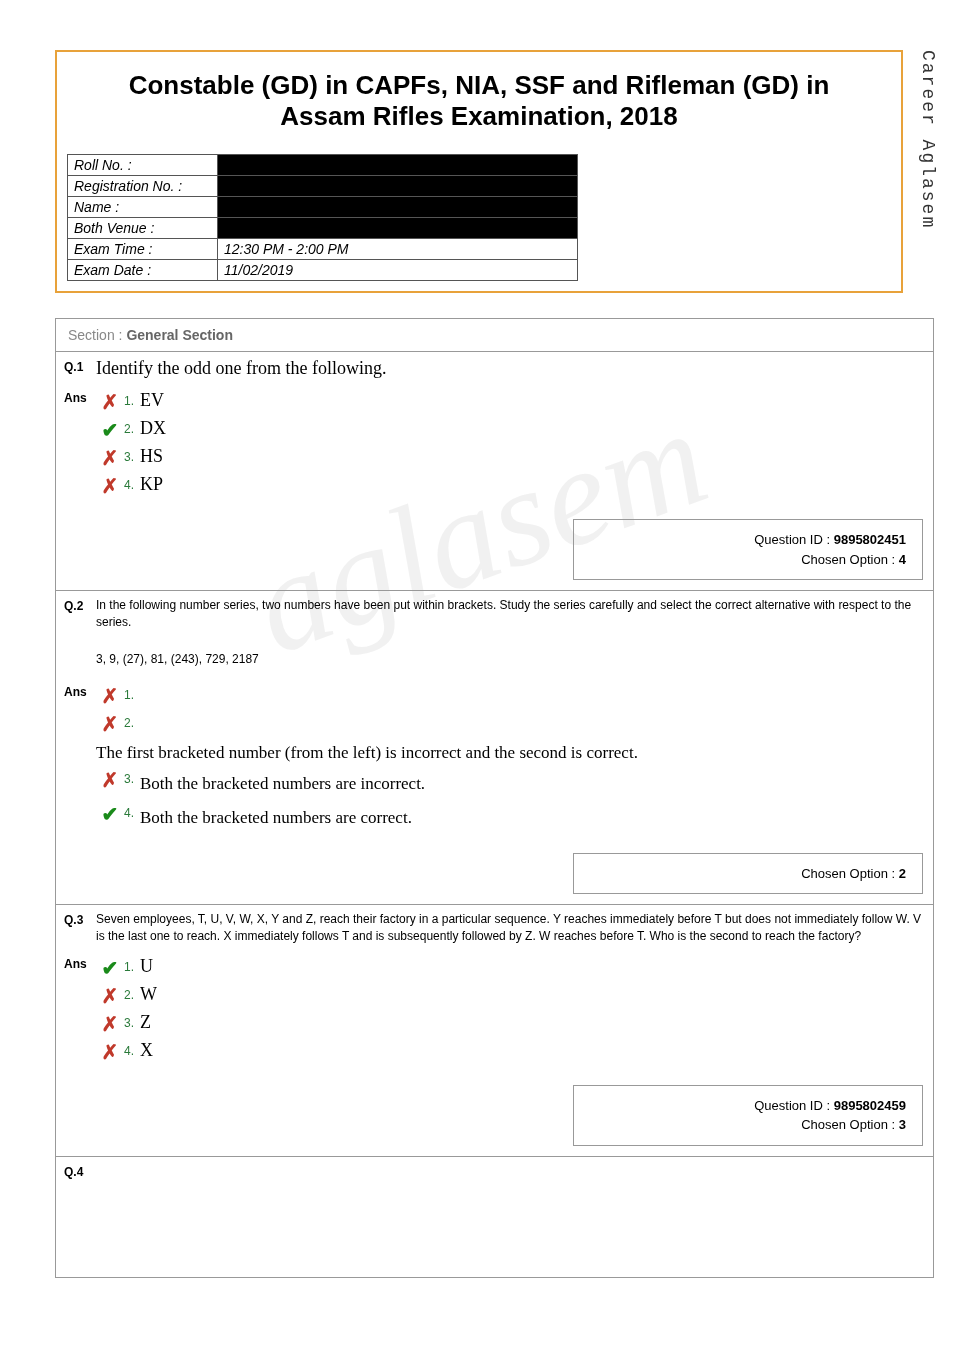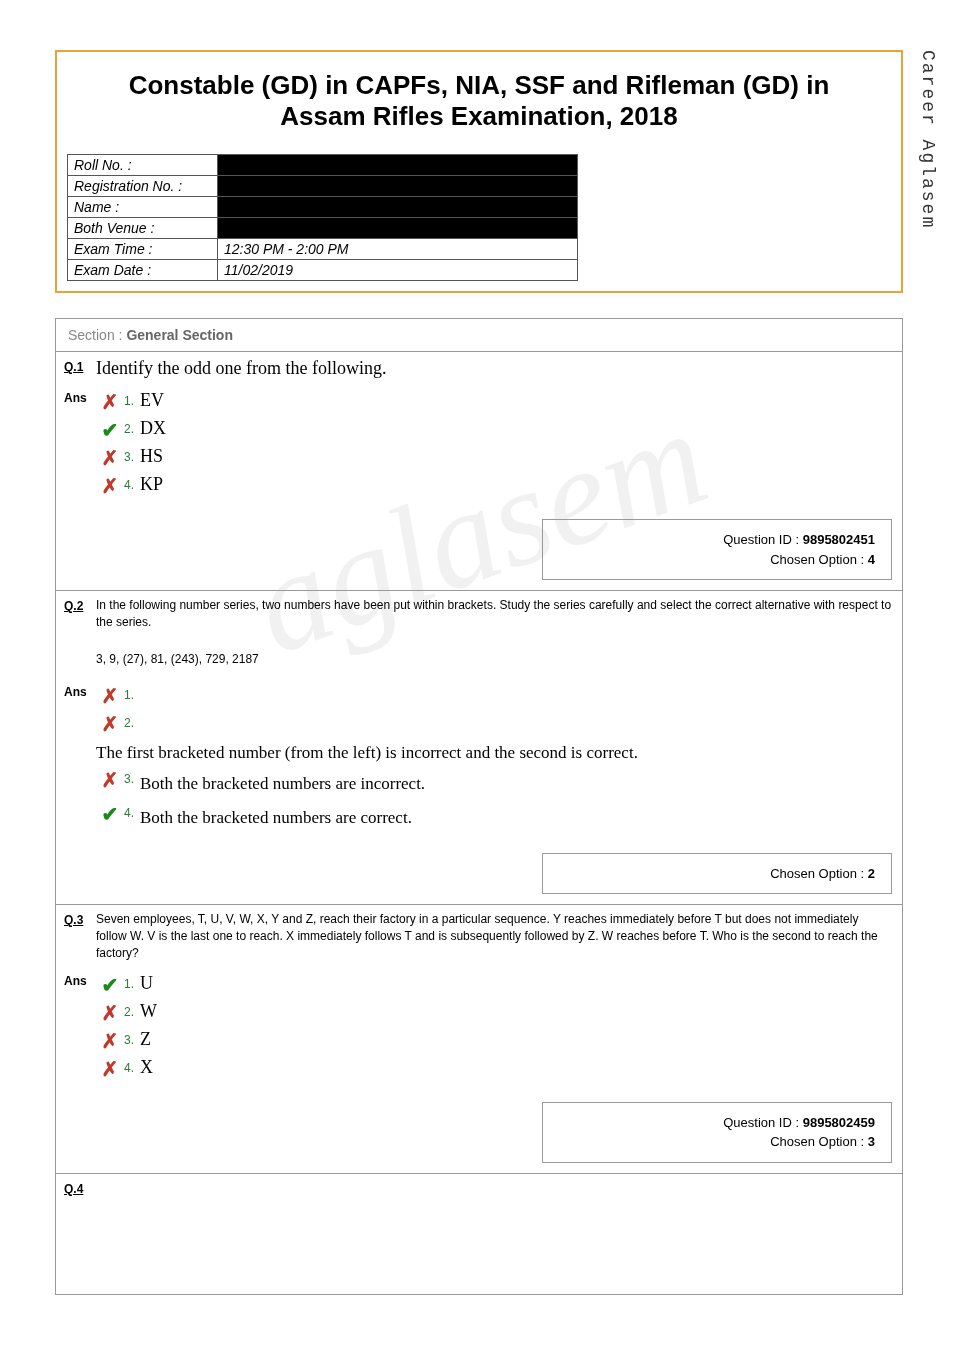--- a/index.html
+++ b/index.html
@@ -57,21 +57,21 @@
       vertical-align: top;
       font-style: italic;
     }
     .info-table td:first-child {
       width: 150px;
     }
     .redacted {
       background-color: #000;
     }
     .section-box {
-      margin: 25px 55px 0 55px;
+      margin: 25px 24px 0 55px;
       border: 1px solid #999;
       position: relative;
       z-index: 1;
     }
     .section-header {
       padding: 8px 12px;
       font-size: 14px;
       border-bottom: 1px solid #999;
       color: #888;
     }
@@ -80,21 +80,20 @@
       border-bottom: 1px solid #999;
     }
     .question-block:last-child { border-bottom: none; }
     .q-row { display: flex; }
     .q-label {
       width: 40px;
       padding: 8px 4px 4px 8px;
       font-size: 12px;
       font-weight: bold;
       flex-shrink: 0;
-      text-decoration: underline;
     }
     .q-text {
       flex: 1;
       padding: 6px 10px 6px 0;
       font-size: 18px;
       font-family: Georgia, 'Times New Roman', serif;
     }
     .q-text-small {
       font-size: 12px;
       font-family: Arial, sans-serif;

